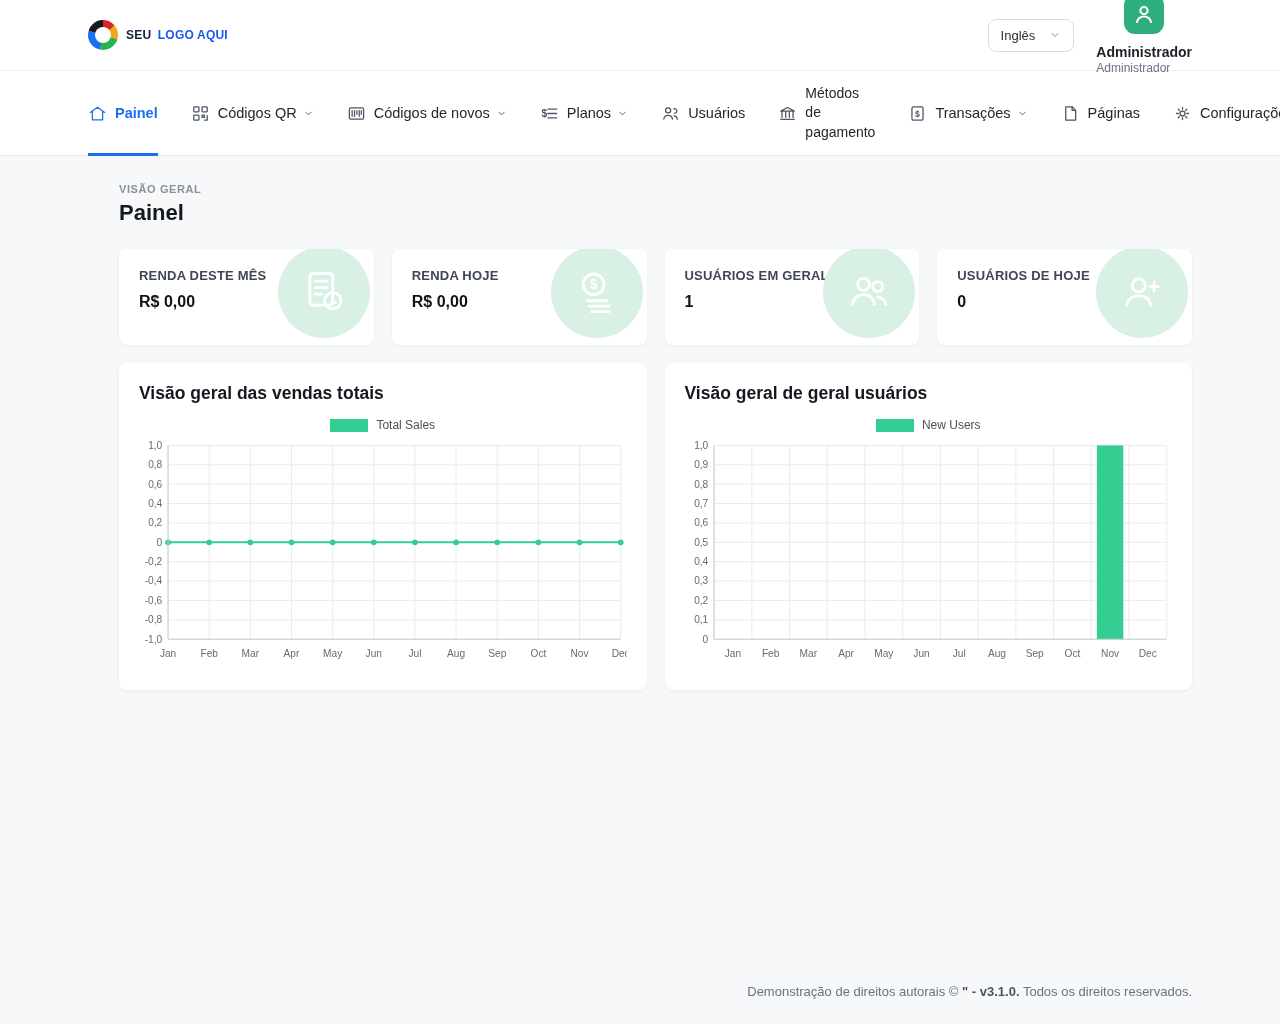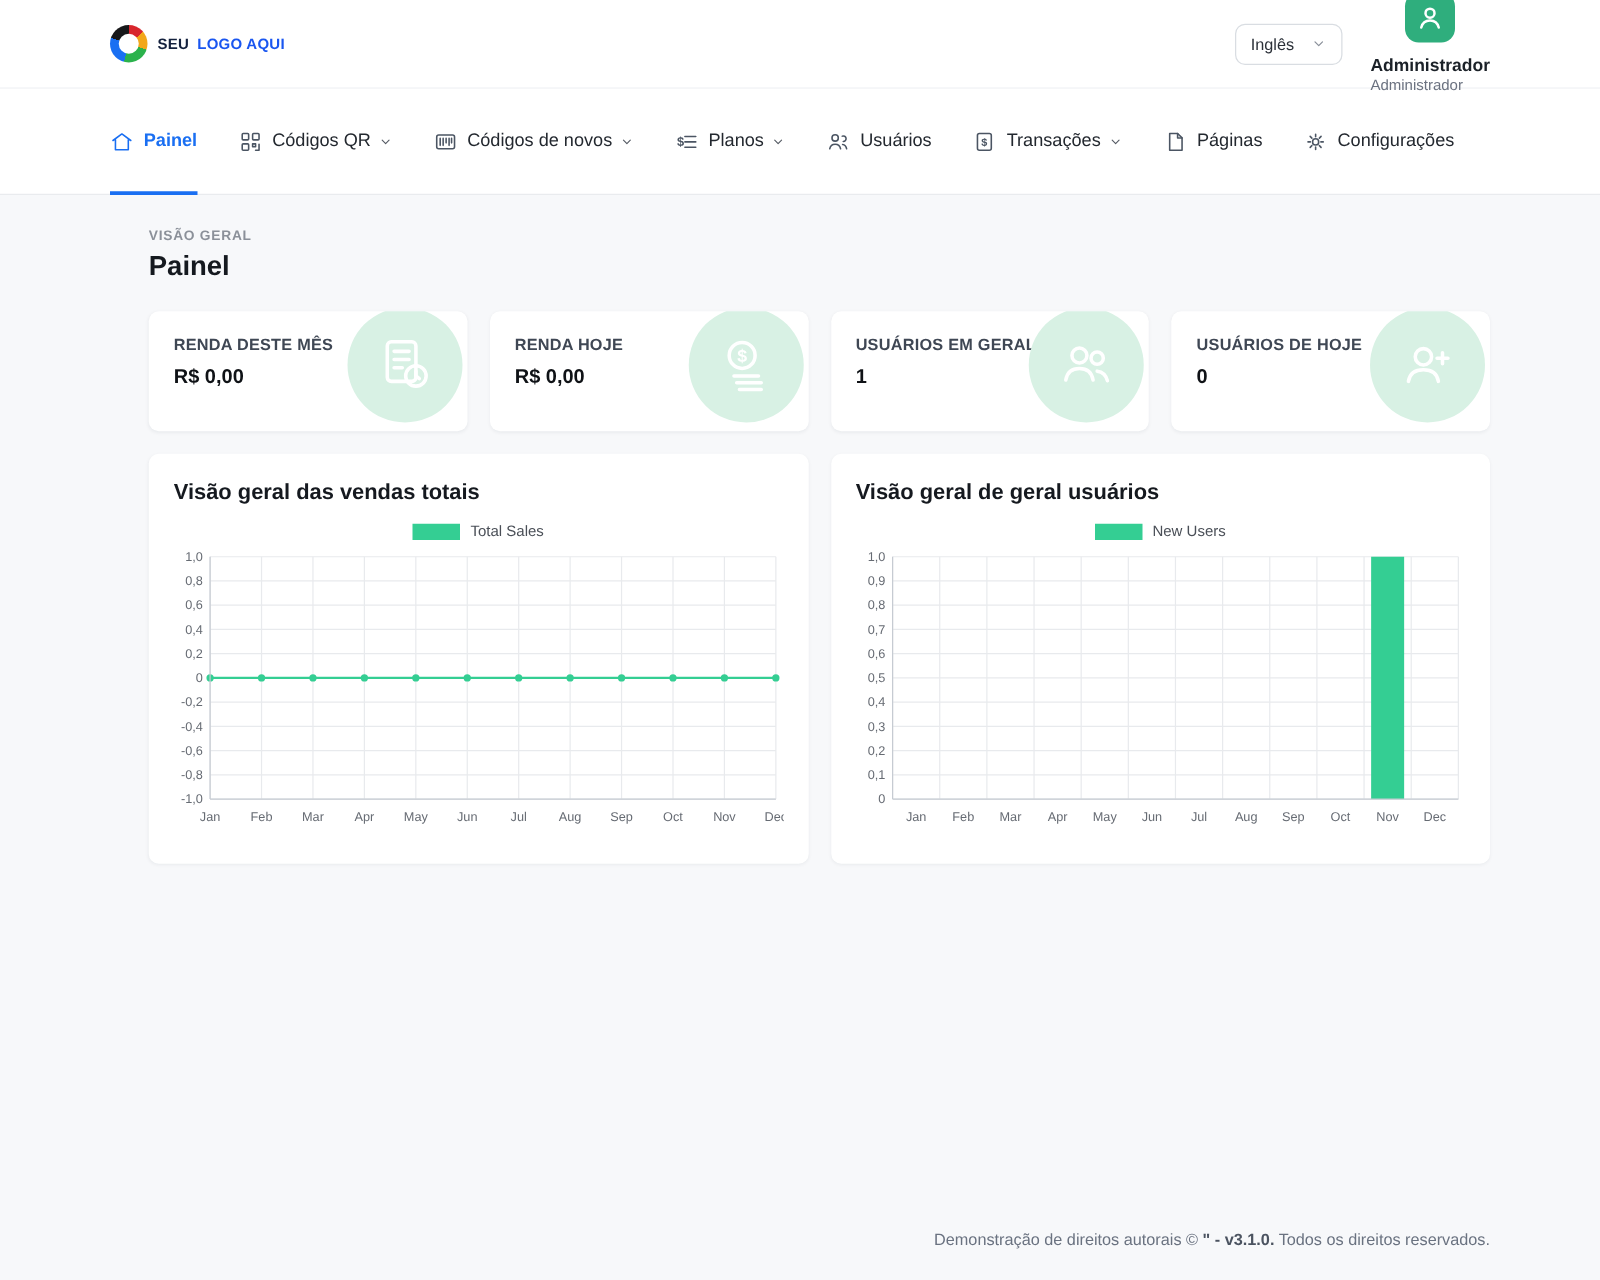--- a/index.html
+++ b/index.html
@@ -166,20 +166,26 @@
       <svg class="dchev" viewBox="0 0 24 24">
           <path d="M6 9l6 6 6-6"></path>
         </svg>
     </a>
     <a class="nav-item">
       <svg class="nicon" viewBox="0 0 24 24">
           <circle cx="9" cy="8" r="3.2"></circle>
           <path d="M3.5 19c.6-3 2.8-4.6 5.5-4.6s4.9 1.6 5.5 4.6M16.2 6.2a2.8 2.8 0 1 1 1 5.4M16.5 14.6c2.4.3 3.6 1.8 4.1 4.4"></path>
         </svg>
       <span class="nav-label">Usuários</span>
+    </a>
+    <a class="nav-item wrap">
+      <svg class="nicon" viewBox="0 0 24 24">
+          <path d="M3.5 9 12 4.5 20.5 9M5 9.5V17M9.7 10v7M14.3 10v7M19 9.5V17M3.5 19.5h17M3.5 9h17"></path>
+        </svg>
+      <span class="nav-label">Métodos de pagamento</span>
     </a>
     <a class="nav-item">
       <svg class="nicon" viewBox="0 0 24 24">
           <rect x="5" y="3.5" width="14" height="17" rx="2"></rect>
           <text x="12" y="16" text-anchor="middle" font-size="11" stroke="none" fill="#4b5563" font-weight="bold">$</text>
         </svg>
       <span class="nav-label">Transações</span>
       <svg class="dchev" viewBox="0 0 24 24">
           <path d="M6 9l6 6 6-6"></path>
         </svg>

